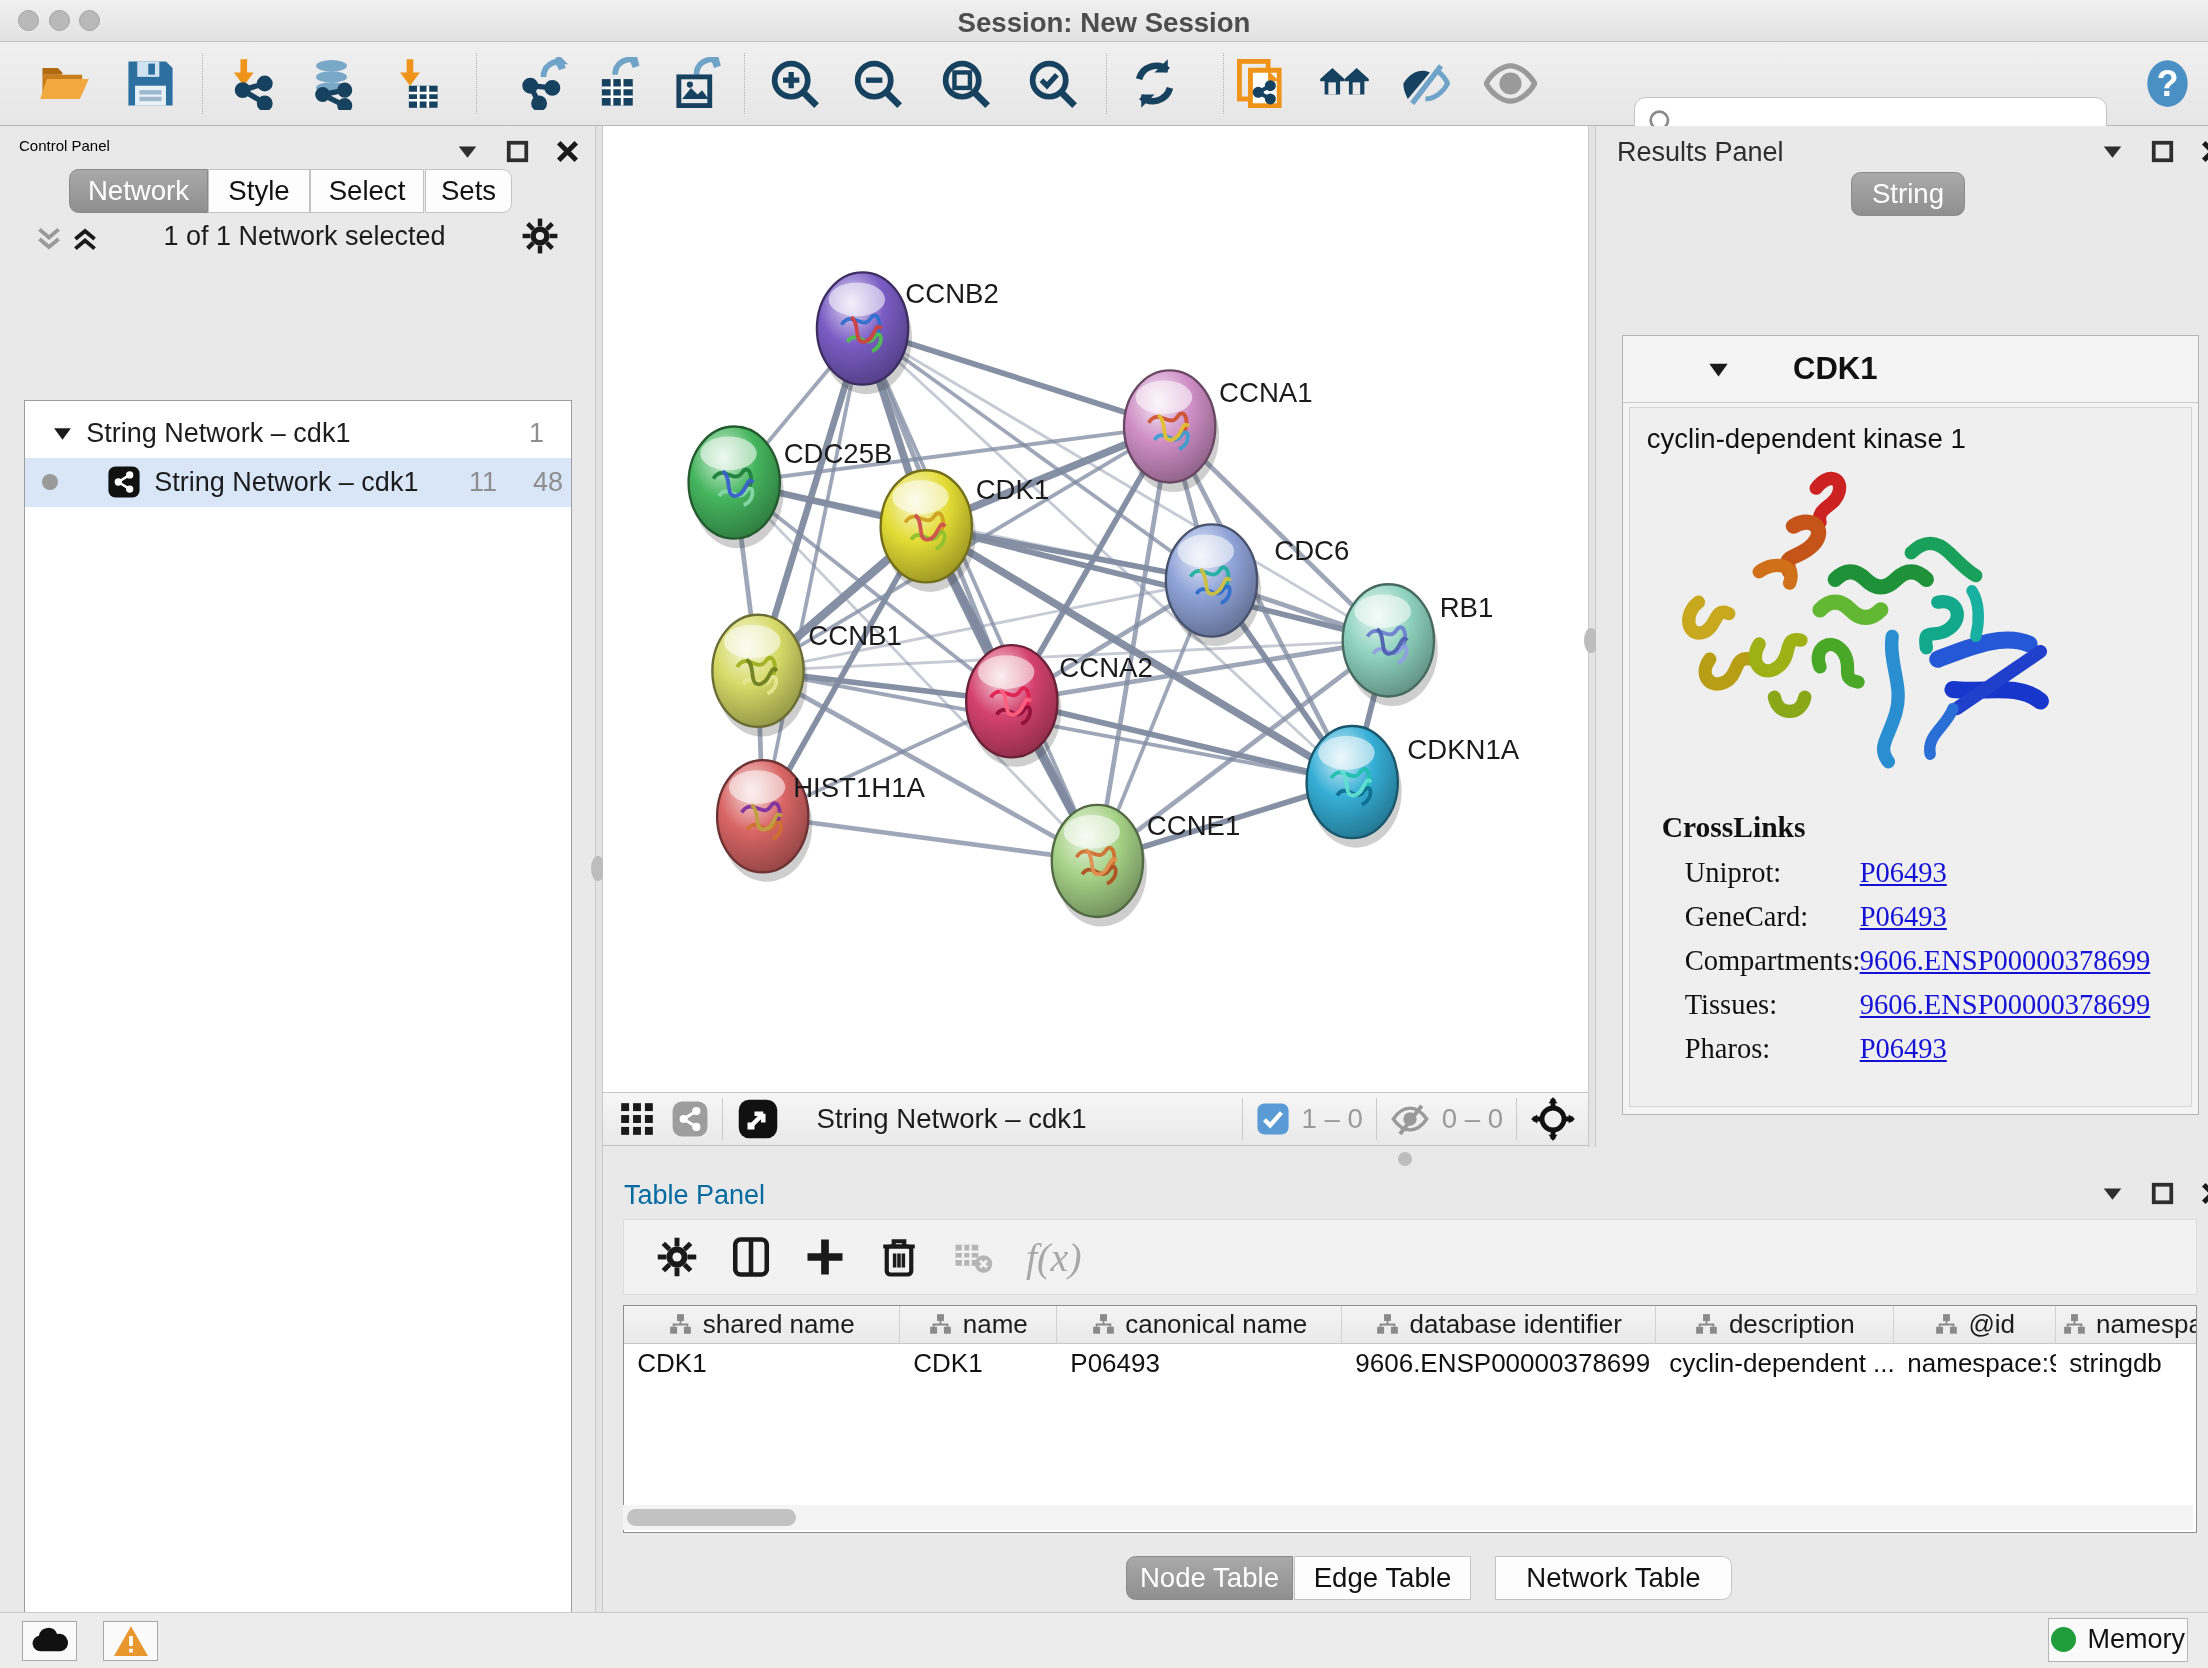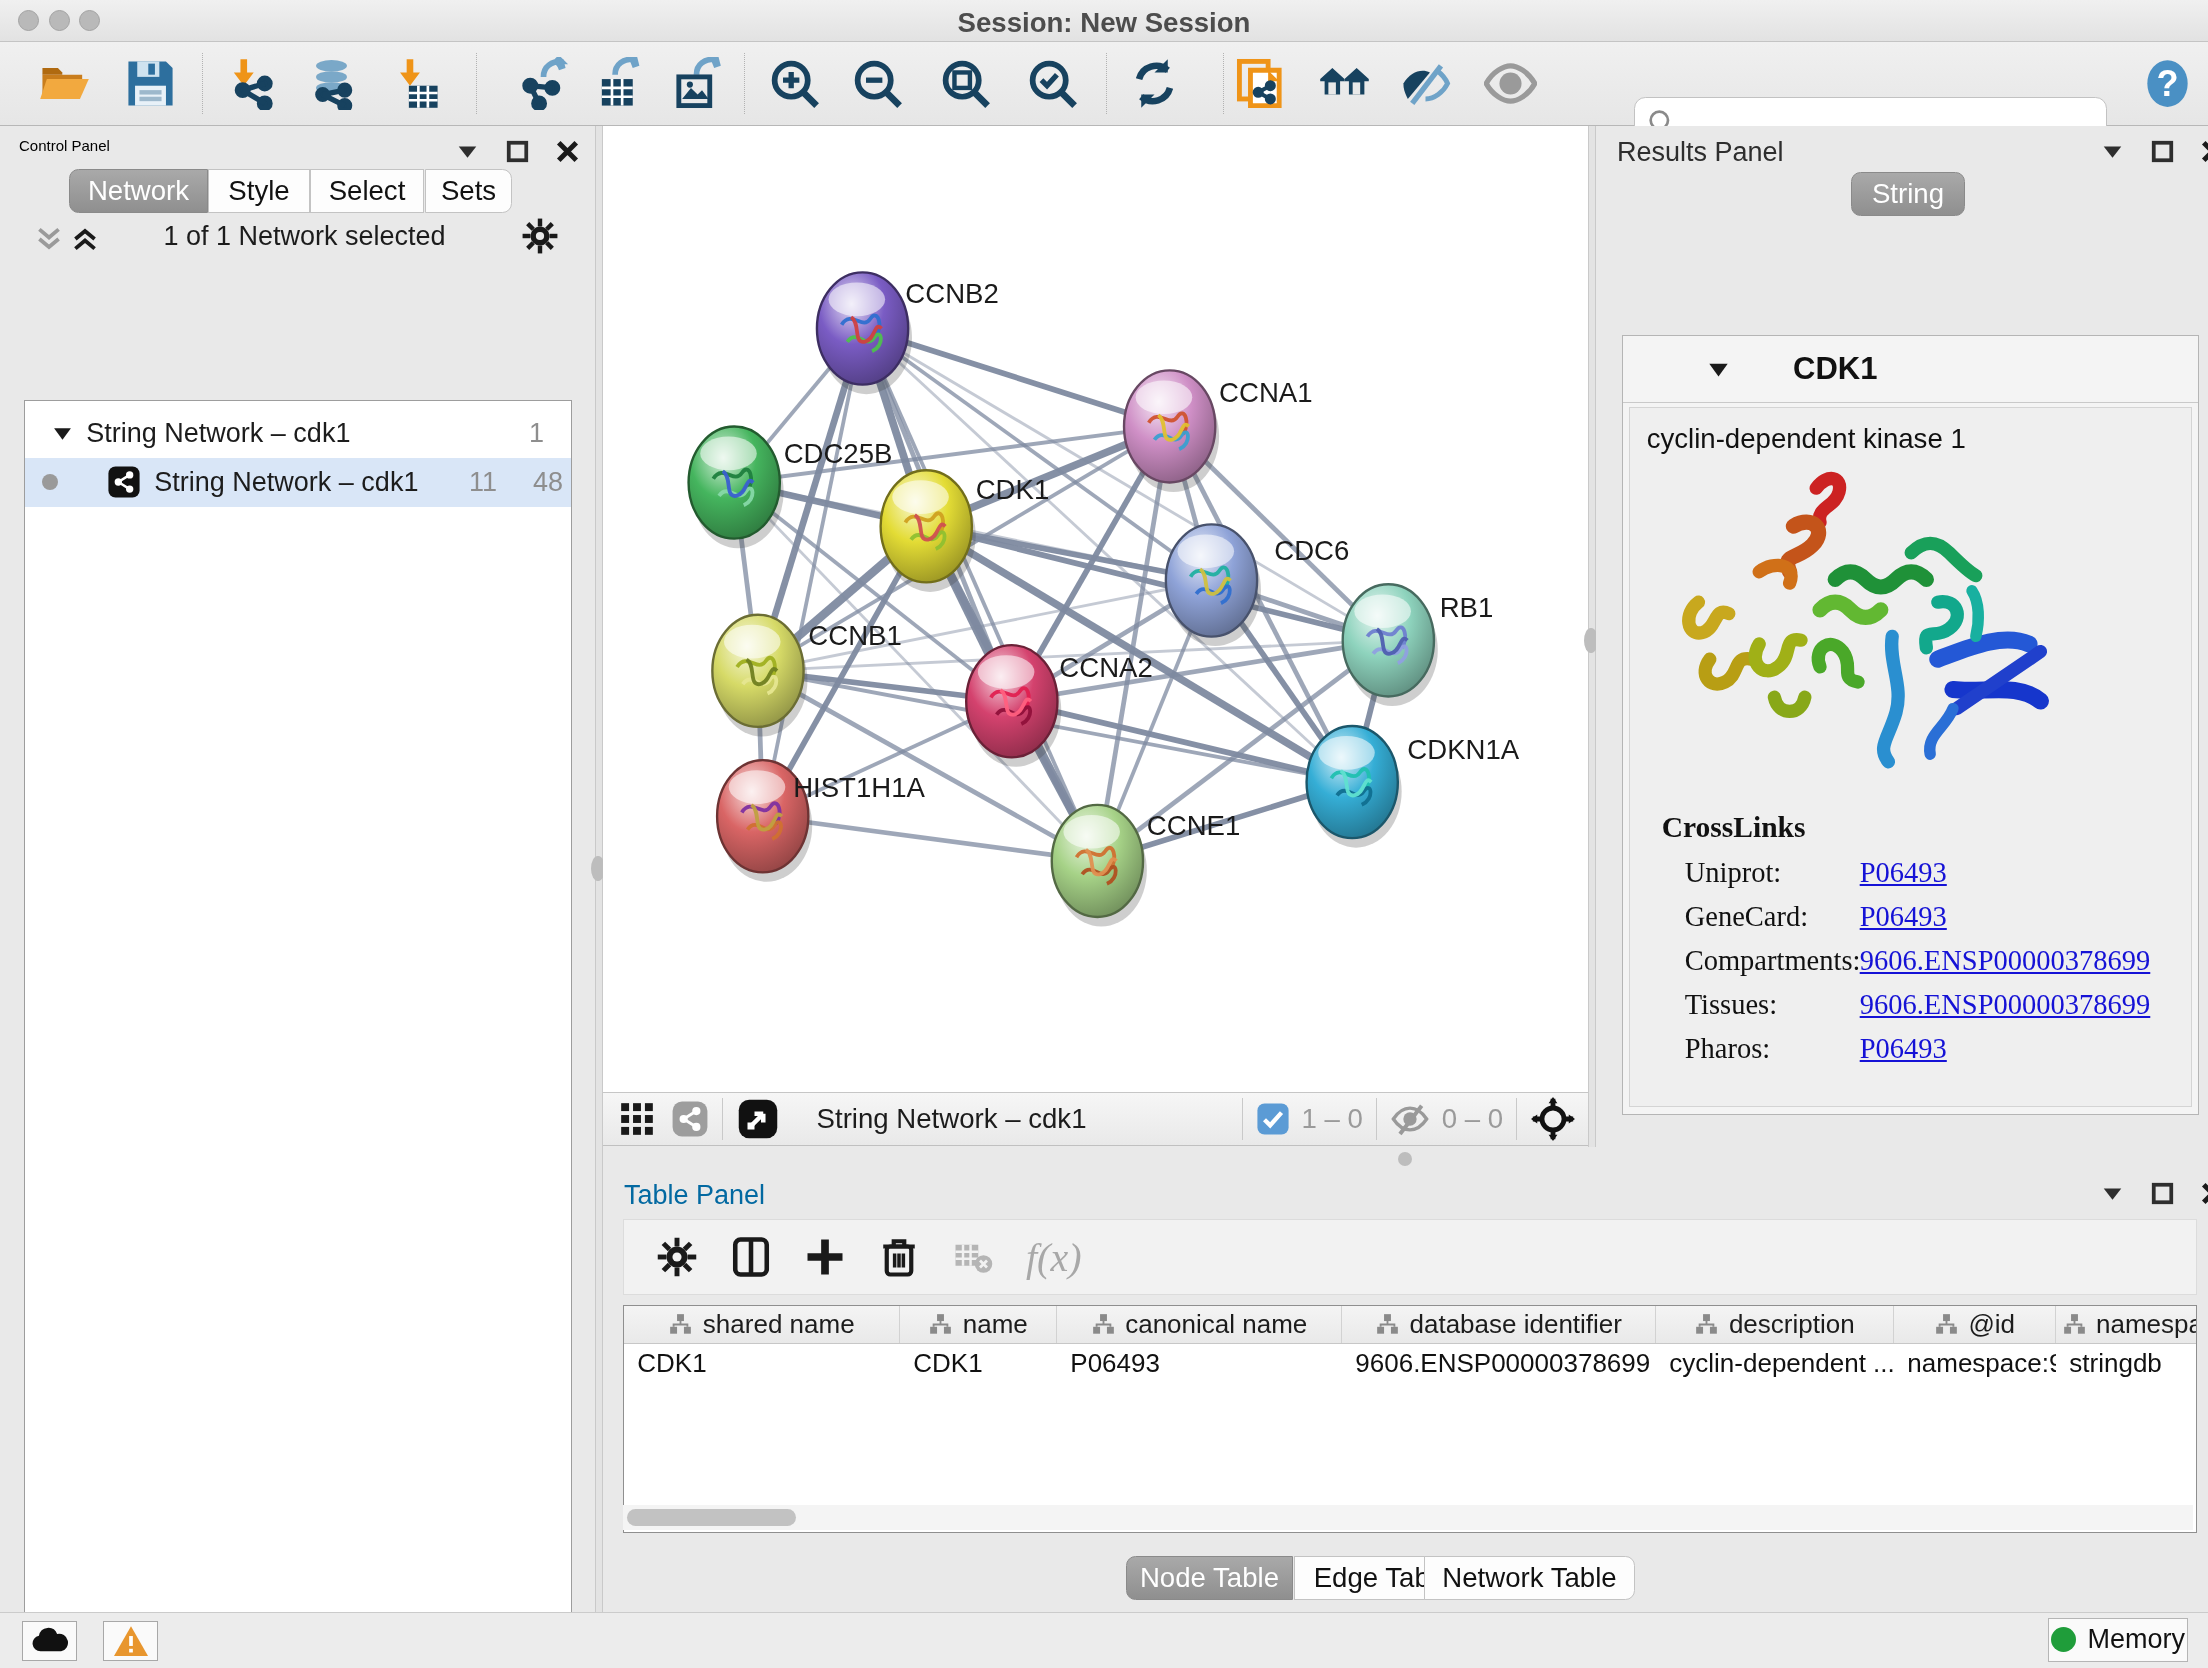--- a/index.html
+++ b/index.html
@@ -842,21 +842,21 @@
     <div id="hscroll" class="abs">
       <div id="hthumb" class="abs"></div>
     </div>
 
     <div class="abs tab sel" style="left:523px; top:386px; width:167px; border-radius:9.5px 0 0 9.5px">
         <span>Node Table</span>
       </div>
     <div class="abs tab" style="left:691px; top:386px; width:177px">
         <span>Edge Table</span>
       </div>
-    <div class="abs tab" style="left:821px; top:386px; width:211px; border-radius:0 9.5px 9.5px 0">
+    <div class="abs tab" style="left:892px; top:386px; width:237px; border-radius:0 9.5px 9.5px 0">
         <span>Network Table</span>
       </div>
   </div>
 
   <div id="status-bar" class="abs">
     <div class="sbtn abs" style="left:22px">
       <svg width="38" height="28.5" viewBox="0 0 24 16">
         <path d="M6 15a5 5 0 0 1-1-9.9A6 6 0 0 1 16.5 4 4.5 4.5 0 0 1 19 15z" fill="#111"></path>
         </svg>
     </div>

